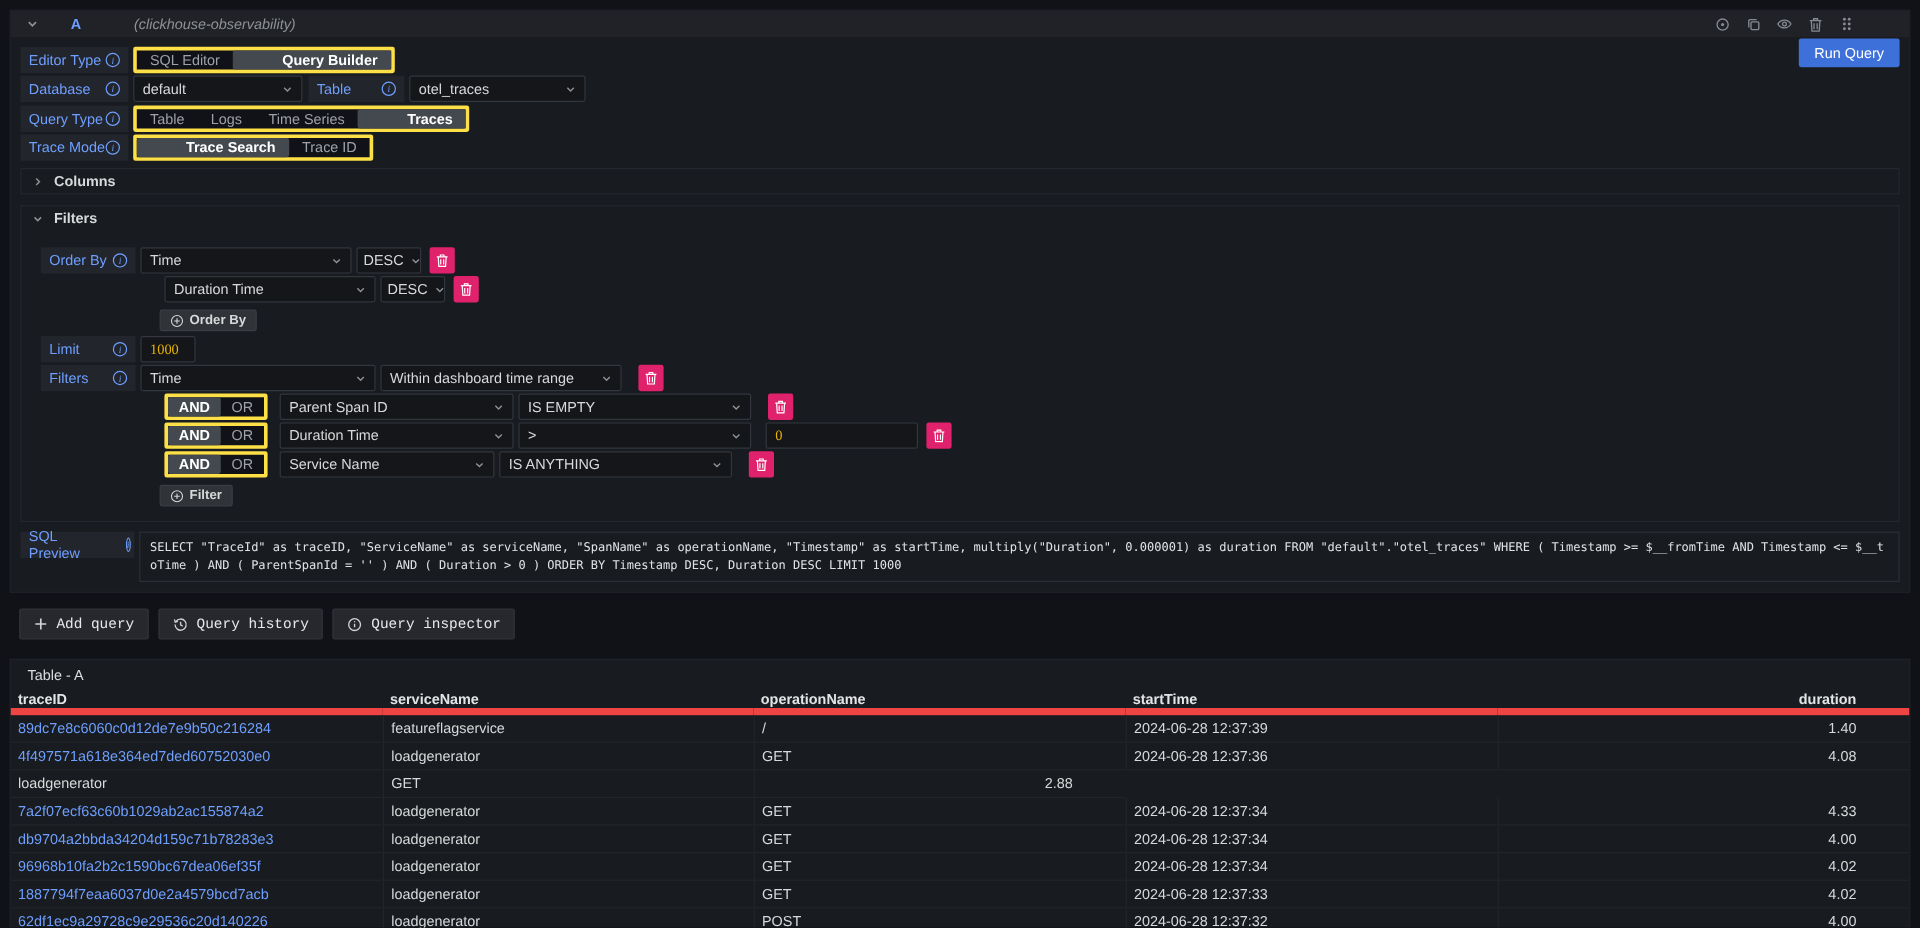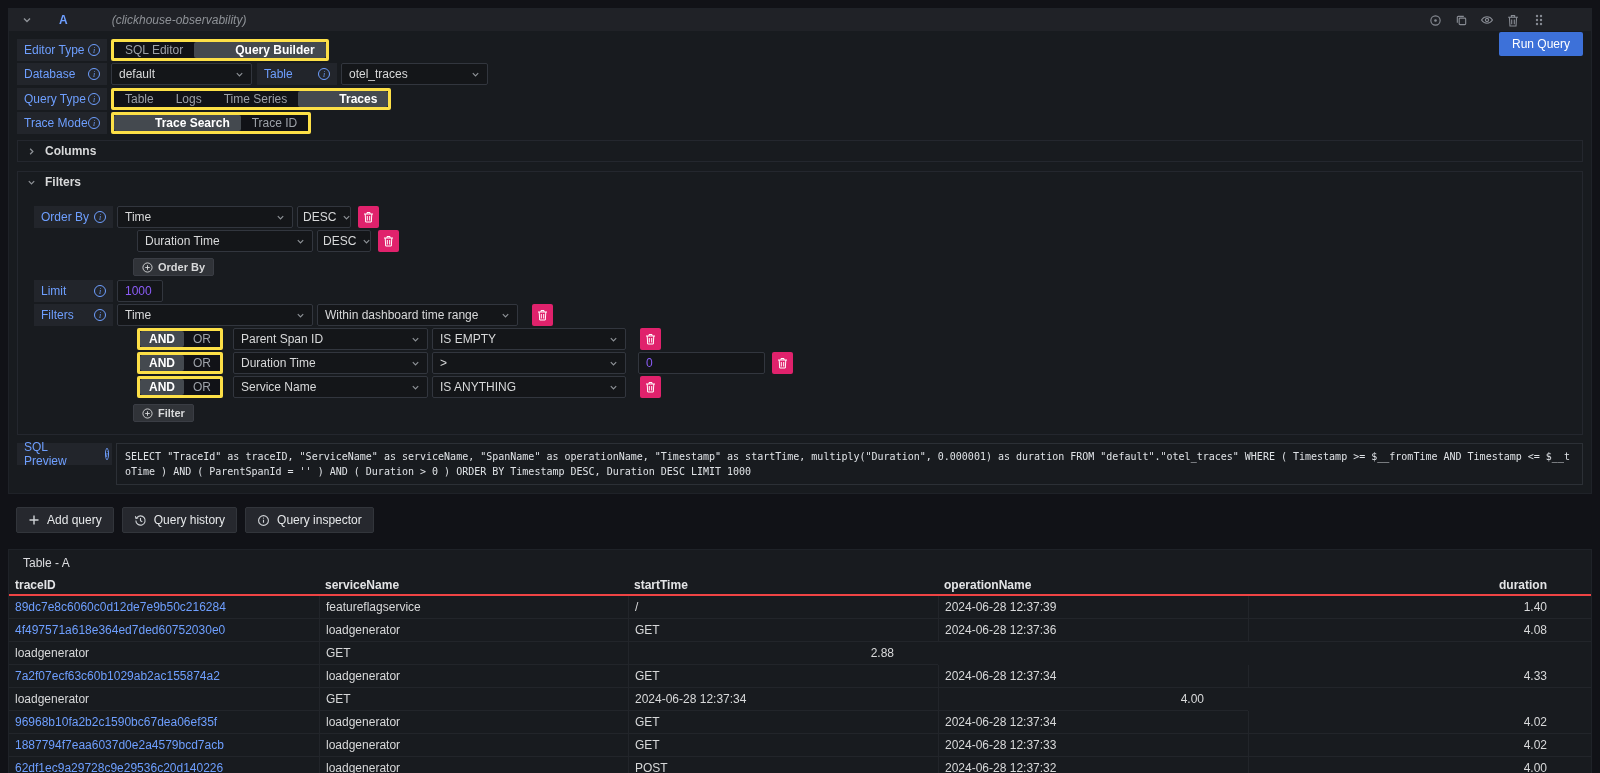--- a/index.html
+++ b/index.html
@@ -27,21 +27,21 @@
 
   .seggroup { display:inline-flex; height:22px; background:#111217; border:3px solid #fde047; border-radius:2px; margin-left:4px; }
   .seg { display:flex; align-items:center; padding:0 11px; color:#9da1a8; cursor:pointer; white-space:nowrap; }
   .seg.sel { background:#44494f; color:#ffffff; font-weight:700; border-radius:2px;padding-left:41px; }
 
   .select { display:flex; align-items:center; justify-content:space-between; height:22px;
     background:#141619; border:1px solid #32363e; border-radius:2px; padding:0 7px;
     color:#d8d9da; margin-left:4px; cursor:pointer; }
   .select .chev { color:#8e9297; display:inline-flex; margin-left:6px; }
   .input { height:22px; background:#141619; border:1px solid #32363e; border-radius:2px;
-    color:#8b5cf6; padding:0 7px; margin-left:4px; font-family:Liberation Sans, sans-serif; font-size:12px; }
+    color:#eab308; padding:0 7px; margin-left:4px; font-family:Liberation Serif, serif; font-size:12px; }
 
   .trash { display:inline-flex; align-items:center; justify-content:center; width:21px; height:22px;
     background:#e0226c; border:none; border-radius:2px; margin-left:7px; cursor:pointer; }
 
   .runq { position:absolute; top:23px; right:8px; height:24px; padding:0 13px;
     background:#3d71d9; color:#ffffff; border:none; border-radius:2px; font-size:12px;
     font-family:"Liberation Sans", sans-serif; font-weight:500; cursor:pointer; }
 
   .collapse-box { border:1px solid #24272e; margin-top:6px; }
   .collapse-head { display:flex; align-items:center; gap:8px; height:20px; padding:0 9px;
@@ -58,31 +58,31 @@
   .sqlrow { display:flex; align-items:flex-start; margin-top:8px; }
   .sqlbox { flex:1; margin-left:4px; border:1px solid #2c3036; background:#181b1f;
     padding:5px 8px; min-height:32px; }
   .sqlbox code { font-family:"DejaVu Sans Mono", monospace; font-size:10px; line-height:15px;
     color:#dfe2e6; word-break:break-all; white-space:normal; display:block; }
 
   
   .actions { display:flex; gap:8px; margin:13px 8px 0 16px; }
   .secbtn { display:inline-flex; align-items:center; gap:7px; height:26px; padding:0 11px;
     background:#26282e; border:1px solid #32353b; border-radius:2px; color:#e6e8ea;
-    font-size:12px; font-weight:500; font-family:Liberation Sans, sans-serif; cursor:pointer; }
+    font-size:12px; font-weight:500; font-family:Liberation Mono, monospace; cursor:pointer; }
   .secbtn .bicon { display:inline-flex; color:#cfd2d6; }
 
   
   .table-panel { margin:16px 8px 0 8px; background:#181b1f; border:1px solid #1f2228; height:500px; }
   .tp-title { height:26px; display:flex; align-items:center; padding-left:14px; font-weight:500; color:#dcdde0; }
   .tgrid { display:grid; grid-template-columns:310px 309px 310px 310px 1fr; }
   .tcell { height:23px; display:flex; align-items:center; padding:0 6px; border-bottom:1px solid #22252a;
     border-left:1px solid #22252a; white-space:nowrap; overflow:hidden; }
   .tcell:first-child { border-left:none; }
-  .thead .tcell { height:20px; font-weight:700; color:#e3e4e6; border-bottom:2px solid #ef4444; border-left:none;}
+  .thead .tcell { height:20px; font-weight:700; color:#e3e4e6; border-bottom:6px solid #ef4444; border-left:none;}
   .tcell.num { justify-content:flex-end; padding-right:44px; }
   .tid { color:#6e9fff; cursor:pointer; }
 </style>
 </head>
 <body>
 
 <div class="query-panel">
 
   <div class="qheader">
     <span class="hicon">
@@ -394,21 +394,21 @@
               </svg>
           </button>
         </div>
 
         
         <div class="frow indent">
           <div class="seggroup">
             <div class="seg sel" style="padding:0 9px">AND</div>
             <div class="seg" style="padding:0 9px">OR</div>
           </div>
-          <div class="select" style="width:195px;margin-left:10px">
+          <div class="select" style="width:179px;margin-left:10px">
             <span>Service Name</span>
             <span class="chev">
                 <svg width="9" height="9" viewBox="0 0 10 10" fill="none" stroke="currentColor" stroke-width="1.3">
                   <path d="M2 3.5 L5 6.5 L8 3.5"></path>
                 </svg>
               </span>
           </div>
           <div class="select" style="width:194px">
             <span>IS ANYTHING</span>
             <span class="chev">
@@ -482,22 +482,22 @@
       </span>
     <span>Query inspector</span>
   </button>
 </div>
 
 <div class="table-panel">
   <div class="tp-title">Table - A</div>
   <div class="tgrid thead">
     <div class="tcell">traceID</div>
     <div class="tcell">serviceName</div>
+    <div class="tcell">operationName</div>
     <div class="tcell">startTime</div>
-    <div class="tcell">operationName</div>
     <div class="tcell num">duration</div>
   </div>
   <div>
       <div class="tgrid">
     <div class="tcell tid">89dc7e8c6060c0d12de7e9b50c216284</div>
     <div class="tcell">featureflagservice</div>
     <div class="tcell">/</div>
     <div class="tcell">2024-06-28 12:37:39</div>
     <div class="tcell num">1.40</div>
   </div>
@@ -514,20 +514,21 @@
     <div class="tcell num">2.88</div>
   </div>
       <div class="tgrid">
     <div class="tcell tid">7a2f07ecf63c60b1029ab2ac155874a2</div>
     <div class="tcell">loadgenerator</div>
     <div class="tcell">GET</div>
     <div class="tcell">2024-06-28 12:37:34</div>
     <div class="tcell num">4.33</div>
   </div>
       <div class="tgrid">
+    <div class="tcell tid">db9704a2bbda34204d159c71b78283e3</div>
     <div class="tcell">loadgenerator</div>
     <div class="tcell">GET</div>
     <div class="tcell">2024-06-28 12:37:34</div>
     <div class="tcell num">4.00</div>
   </div>
       <div class="tgrid">
     <div class="tcell tid">96968b10fa2b2c1590bc67dea06ef35f</div>
     <div class="tcell">loadgenerator</div>
     <div class="tcell">GET</div>
     <div class="tcell">2024-06-28 12:37:34</div>

